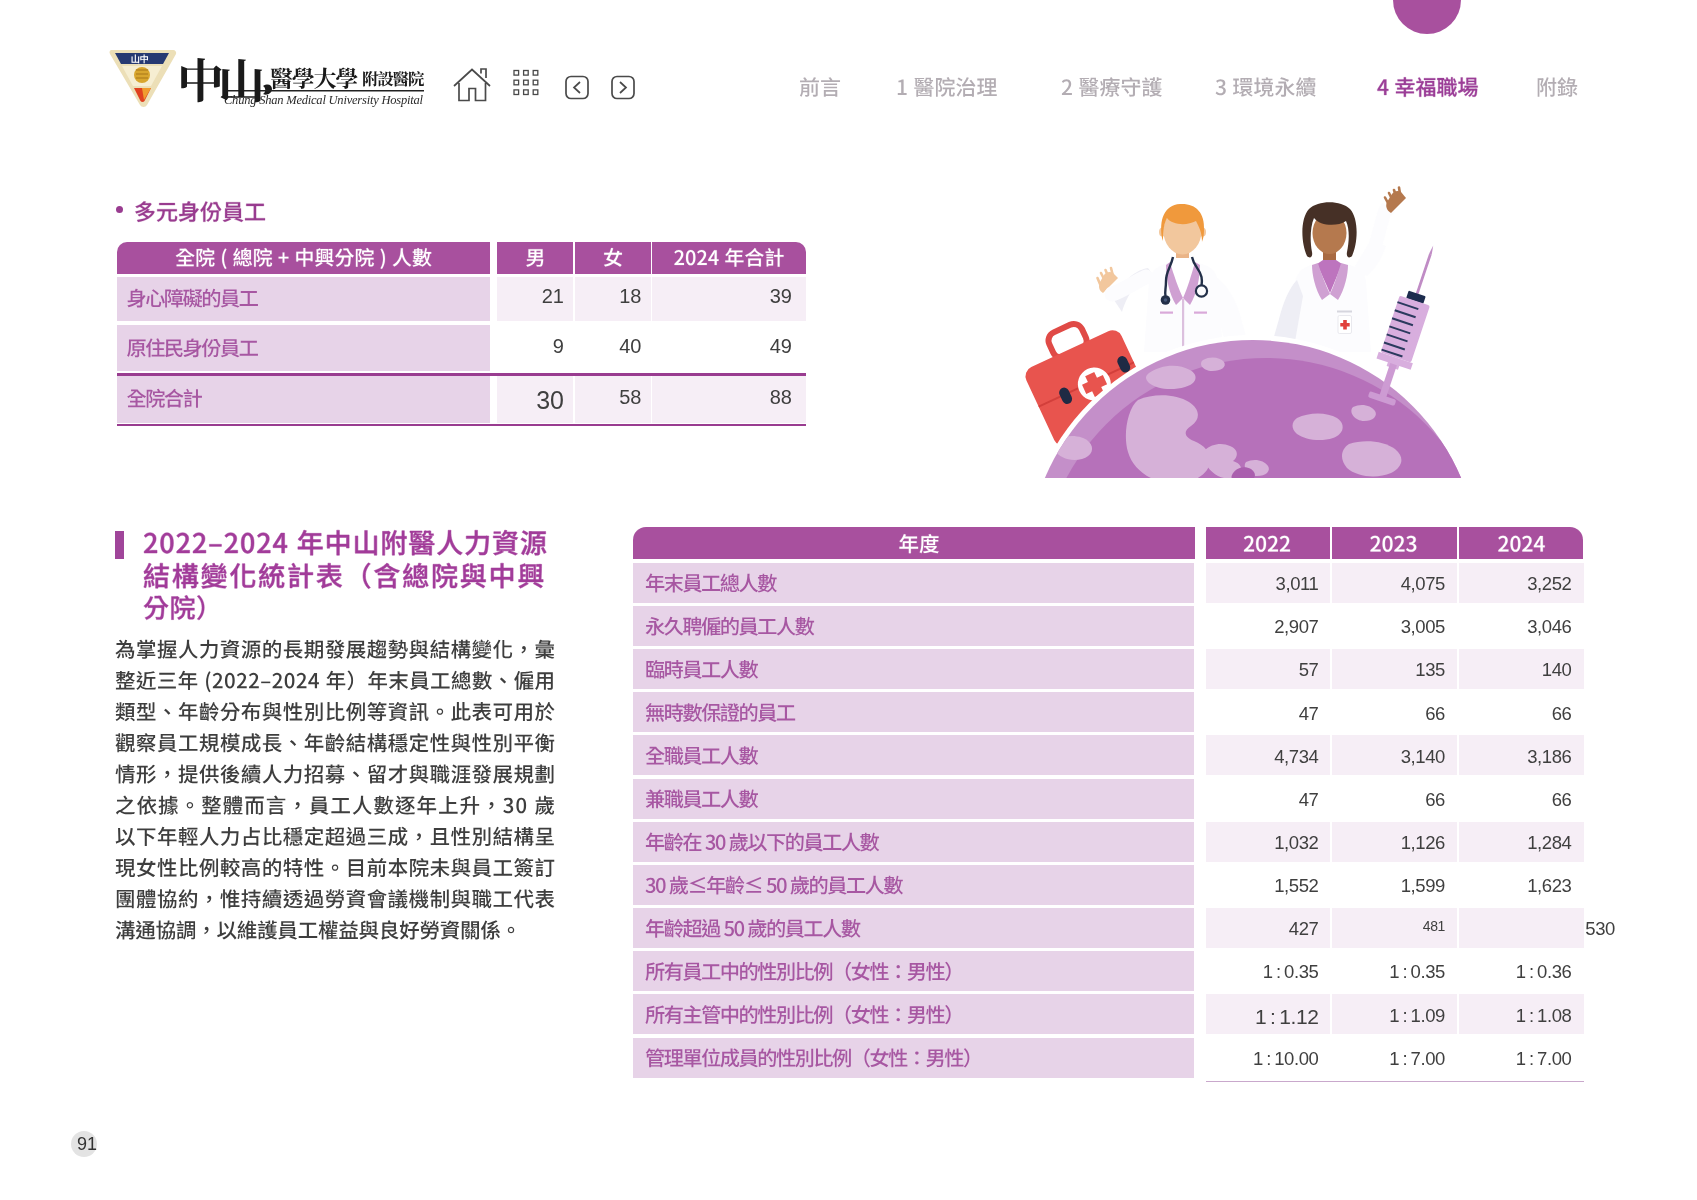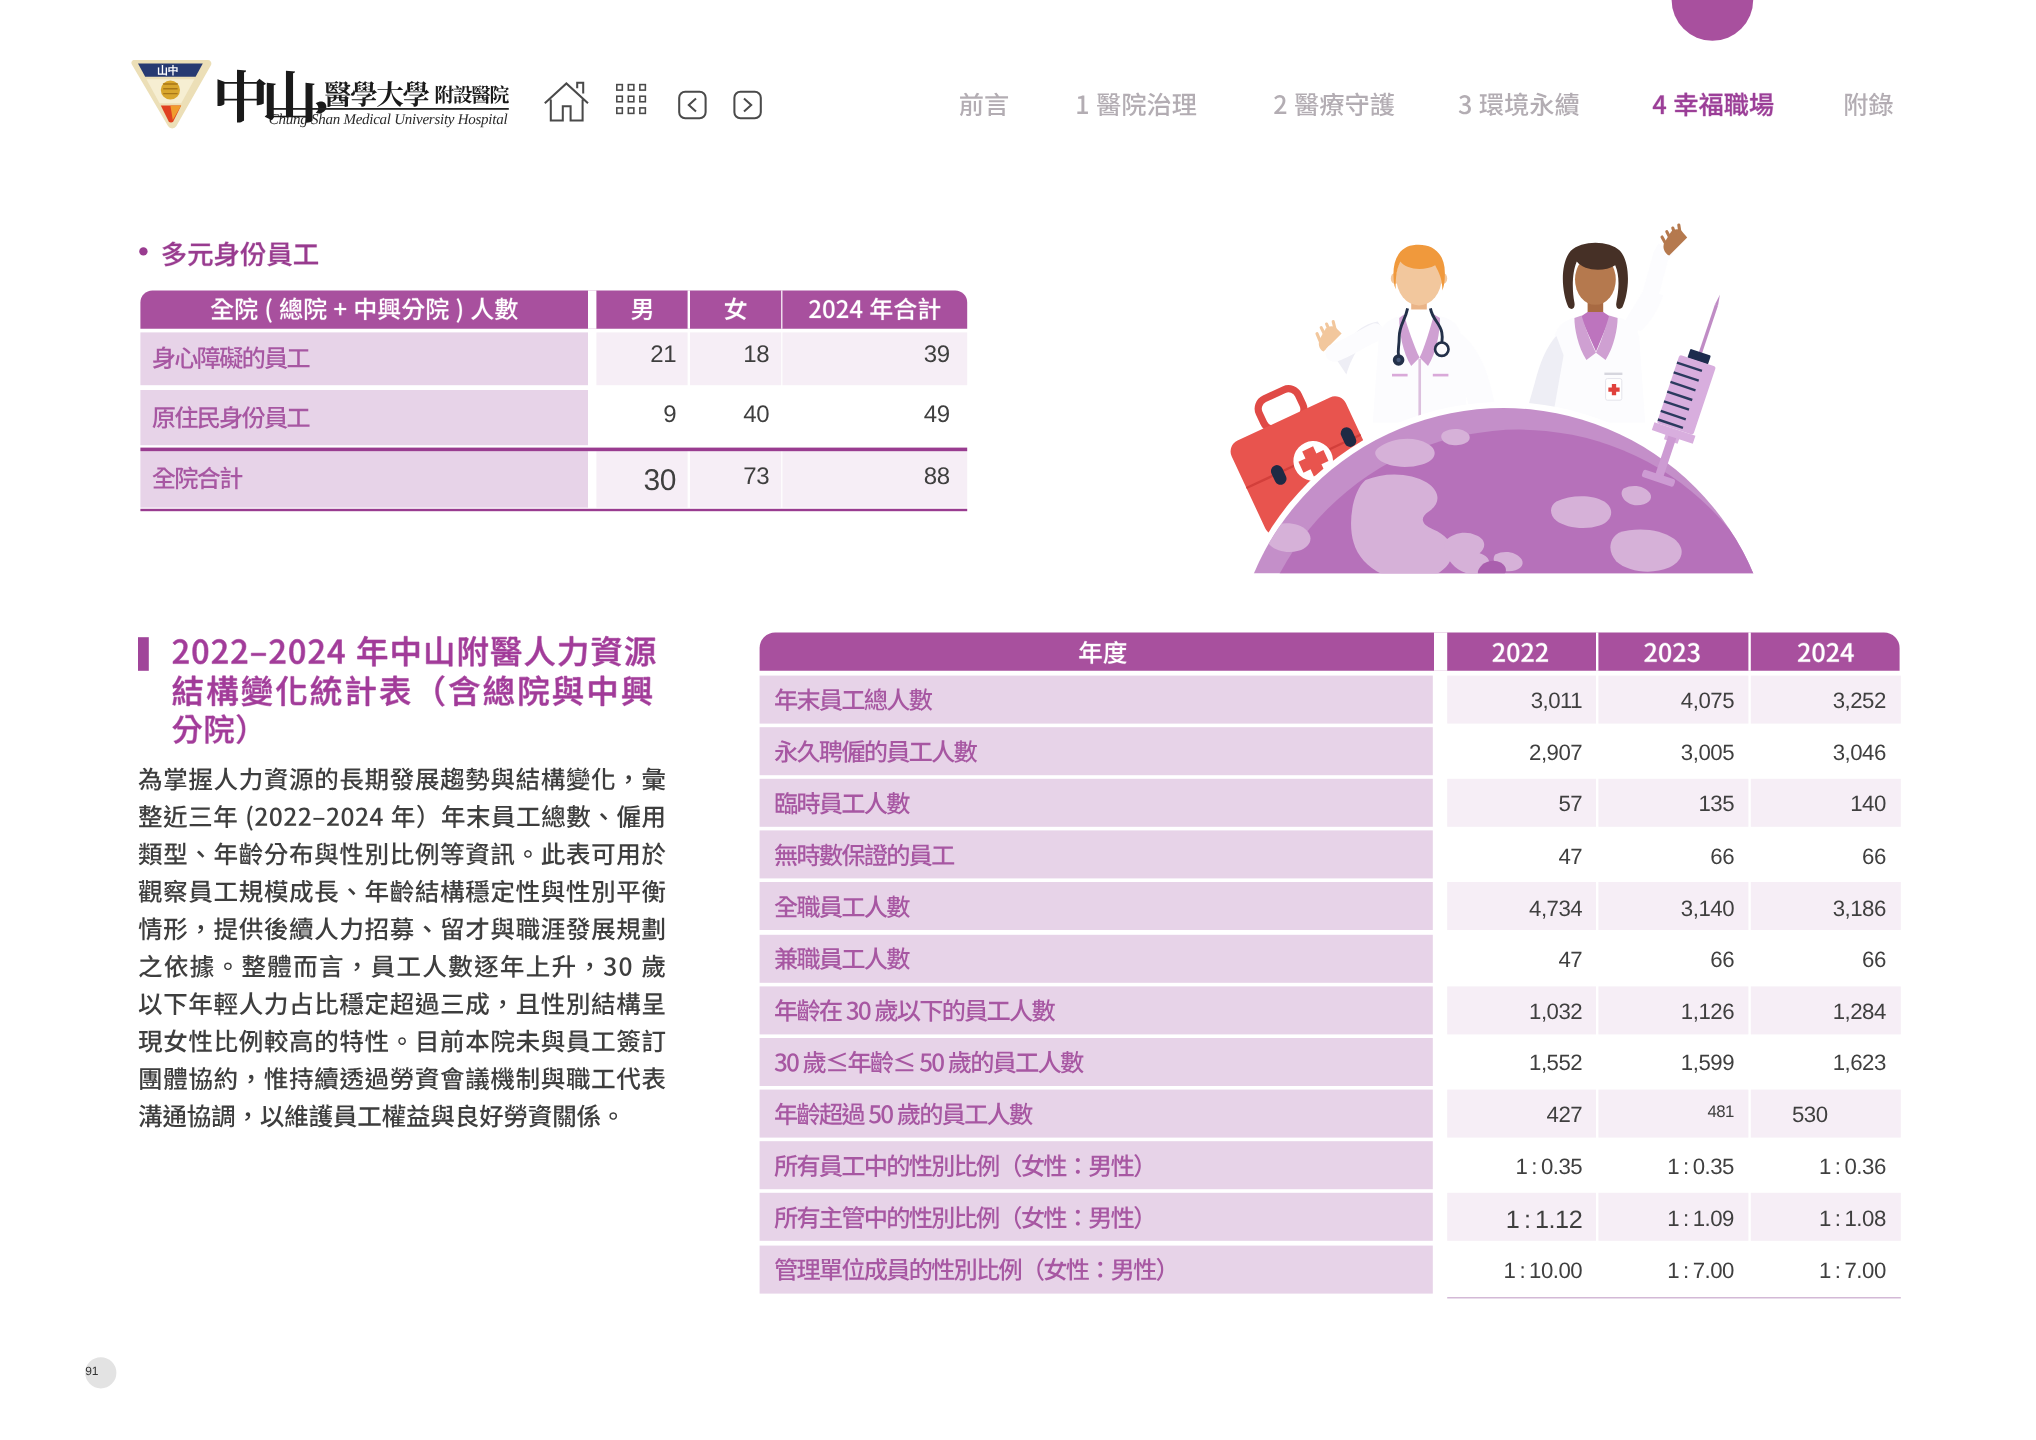--- a/index.html
+++ b/index.html
@@ -24,21 +24,21 @@
 <div class="abs" style="left:650.5px;top:242px;width:1.5px;height:32px;background:#fff"></div>
 <div class="abs" style="left:117px;top:373px;width:689px;height:2.5px;background:#993c90"></div>
 <div class="abs" style="left:117px;top:423.5px;width:689px;height:2.5px;background:#993c90"></div>
 <div class="num" style="left:483.5px;top:285.2px;width:80px;font-size:20px;letter-spacing:-0.3px">21</div>
 <div class="num" style="left:561px;top:285.2px;width:80px;font-size:20px;letter-spacing:-0.3px">18</div>
 <div class="num" style="left:711.5px;top:285.2px;width:80px;font-size:20px;letter-spacing:-0.3px">39</div>
 <div class="num" style="left:483.5px;top:335.4px;width:80px;font-size:20px;letter-spacing:-0.3px">9</div>
 <div class="num" style="left:561px;top:335.4px;width:80px;font-size:20px;letter-spacing:-0.3px">40</div>
 <div class="num" style="left:711.5px;top:335.4px;width:80px;font-size:20px;letter-spacing:-0.3px">49</div>
 <div class="num" style="left:483.5px;top:386.4px;width:80px;font-size:25px;letter-spacing:-0.3px">30</div>
-<div class="num" style="left:561px;top:386.4px;width:80px;font-size:20px;letter-spacing:-0.3px">73</div>
+<div class="num" style="left:561px;top:386.4px;width:80px;font-size:20px;letter-spacing:-0.3px">58</div>
 <div class="num" style="left:711.5px;top:386.4px;width:80px;font-size:20px;letter-spacing:-0.3px">88</div>
 <div class="abs" style="left:116px;top:206px;width:7px;height:7px;background:#993c90;border-radius:50%"></div>
 <div class="abs" style="left:115px;top:531px;width:9px;height:28px;background:#a0459a"></div>
 <div class="abs" style="left:632.7px;top:526.8px;width:950.8px;height:32.2px;background:#a8509e;border-radius:13px 13px 0 0"></div>
 <div class="abs" style="left:1194.5px;top:526.8px;width:11.0px;height:32.2px;background:#fff"></div>
 <div class="abs" style="left:1330px;top:526.8px;width:2px;height:32.2px;background:#fff"></div>
 <div class="abs" style="left:1457px;top:526.8px;width:2px;height:32.2px;background:#fff"></div>
 <div class="abs" style="left:632.7px;top:562.8px;width:561.8px;height:40.1px;background:#e7d3e8"></div>
 <div class="abs" style="left:1205.5px;top:562.8px;width:124.5px;height:40.1px;background:#f6eef6"></div>
 <div class="abs" style="left:1332px;top:562.8px;width:125px;height:40.1px;background:#f6eef6"></div>
@@ -107,32 +107,32 @@
 <div class="num" style="left:1335px;top:788.8px;width:110px;font-size:18.5px;letter-spacing:-0.4px">66</div>
 <div class="num" style="left:1461.5px;top:788.8px;width:110px;font-size:18.5px;letter-spacing:-0.4px">66</div>
 <div class="num" style="left:1208.5px;top:832.0px;width:110px;font-size:18.5px;letter-spacing:-0.4px">1,032</div>
 <div class="num" style="left:1335px;top:832.0px;width:110px;font-size:18.5px;letter-spacing:-0.4px">1,126</div>
 <div class="num" style="left:1461.5px;top:832.0px;width:110px;font-size:18.5px;letter-spacing:-0.4px">1,284</div>
 <div class="num" style="left:1208.5px;top:875.1px;width:110px;font-size:18.5px;letter-spacing:-0.4px">1,552</div>
 <div class="num" style="left:1335px;top:875.1px;width:110px;font-size:18.5px;letter-spacing:-0.4px">1,599</div>
 <div class="num" style="left:1461.5px;top:875.1px;width:110px;font-size:18.5px;letter-spacing:-0.4px">1,623</div>
 <div class="num" style="left:1208.5px;top:918.3px;width:110px;font-size:18.5px;letter-spacing:-0.4px">427</div>
 <div class="num" style="left:1335px;top:918.3px;width:110px;font-size:14px;letter-spacing:-0.4px">481</div>
-<div class="num" style="left:1413px;top:918.3px;width:110px;font-size:18.5px;letter-spacing:-0.4px">530</div>
+<div class="num" style="left:1505px;top:918.3px;width:110px;font-size:18.5px;letter-spacing:-0.4px">530</div>
 <div class="num" style="left:1208.5px;top:961.4px;width:110px;font-size:18.5px;letter-spacing:-0.4px">1 : 0.35</div>
 <div class="num" style="left:1335px;top:961.4px;width:110px;font-size:18.5px;letter-spacing:-0.4px">1 : 0.35</div>
 <div class="num" style="left:1461.5px;top:961.4px;width:110px;font-size:18.5px;letter-spacing:-0.4px">1 : 0.36</div>
 <div class="num" style="left:1208.5px;top:1004.6px;width:110px;font-size:21px;letter-spacing:-0.4px">1 : 1.12</div>
 <div class="num" style="left:1335px;top:1004.6px;width:110px;font-size:18.5px;letter-spacing:-0.4px">1 : 1.09</div>
 <div class="num" style="left:1461.5px;top:1004.6px;width:110px;font-size:18.5px;letter-spacing:-0.4px">1 : 1.08</div>
 <div class="num" style="left:1208.5px;top:1047.8px;width:110px;font-size:18.5px;letter-spacing:-0.4px">1 : 10.00</div>
 <div class="num" style="left:1335px;top:1047.8px;width:110px;font-size:18.5px;letter-spacing:-0.4px">1 : 7.00</div>
 <div class="num" style="left:1461.5px;top:1047.8px;width:110px;font-size:18.5px;letter-spacing:-0.4px">1 : 7.00</div>
 <div class="abs" style="left:71px;top:1131px;width:26px;height:26px;border-radius:50%;background:#e3e3e3"></div>
-<div class="abs" style="left:71px;top:1131px;width:26px;height:26px;line-height:26px;text-align:left;font-size:10px;color:#333">91</div>
+<div class="abs" style="left:71px;top:1131px;width:26px;height:26px;line-height:26px;text-align:right;font-size:18px;color:#333">91</div>
 <svg class="abs" style="left:0;top:0" width="500" height="130" viewBox="0 0 500 130">
 <g>
 <path d="M111 50 h62 a3 3 0 0 1 3 4 l-29 51 a4 4 0 0 1 -7 0 l-30 -51 a3 3 0 0 1 1 -4z" fill="#ecdfb7"></path>
 <path d="M115 53 h54 l-6 11 h-42 z" fill="#273a72"></path>
 <path d="M122 66 h40 l-11 20 h-18 z" fill="#f6eed2"></path>
 <circle cx="142" cy="75" r="8" fill="#d8a62e"></circle>
 <path d="M136 70 h12 M136 74 h12 M136 78 h12" stroke="#a87718" stroke-width="1.2" fill="none"></path>
 <path d="M134 88 h17 l-6.5 13 a2.5 2.5 0 0 1 -4 0 z" fill="#e0401f"></path>
 <path d="M142 88 h9 l-7 12 z" fill="#f09c2e"></path>
 <text x="131" y="62" font-size="9" fill="#fff" font-family="Liberation Sans,sans-serif" font-weight="bold">山中</text>

